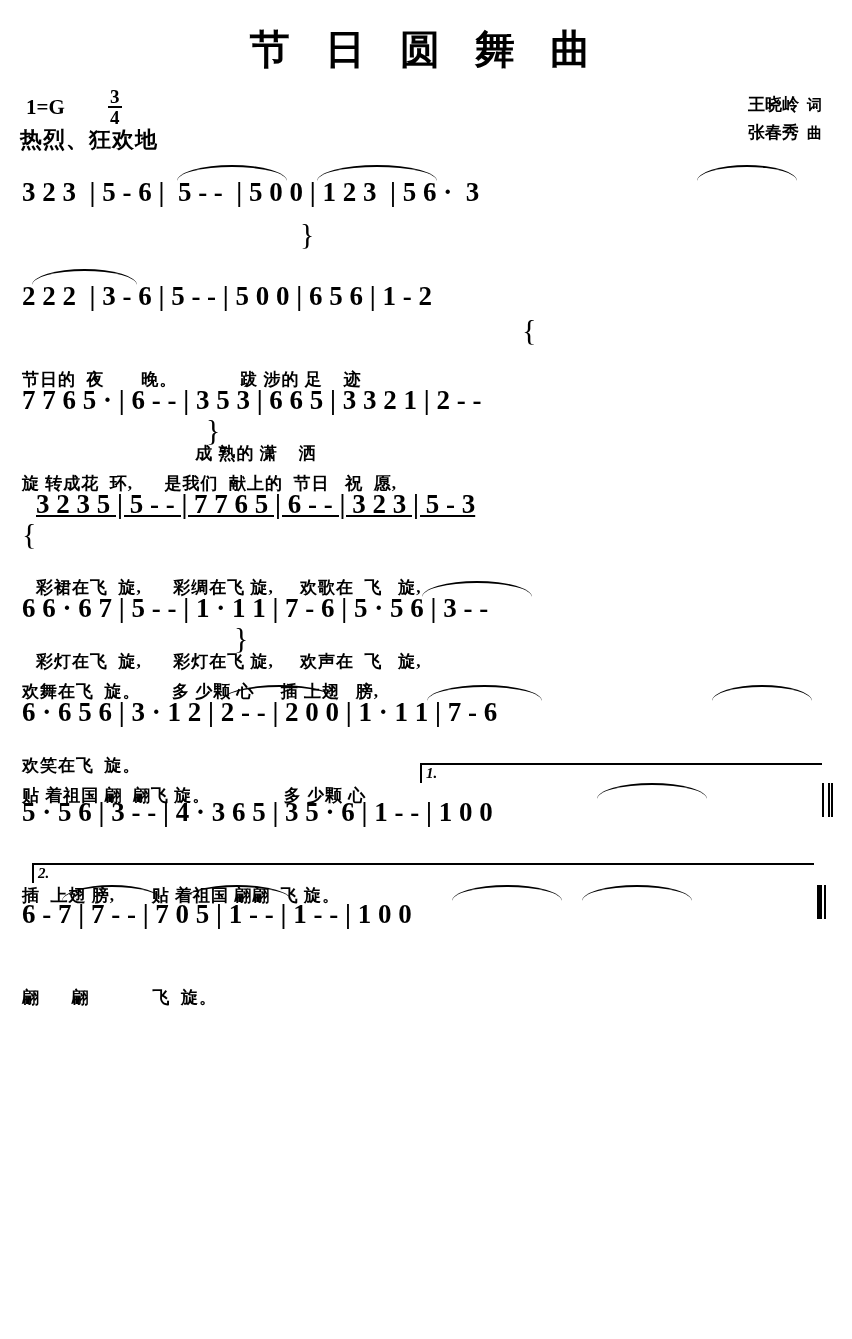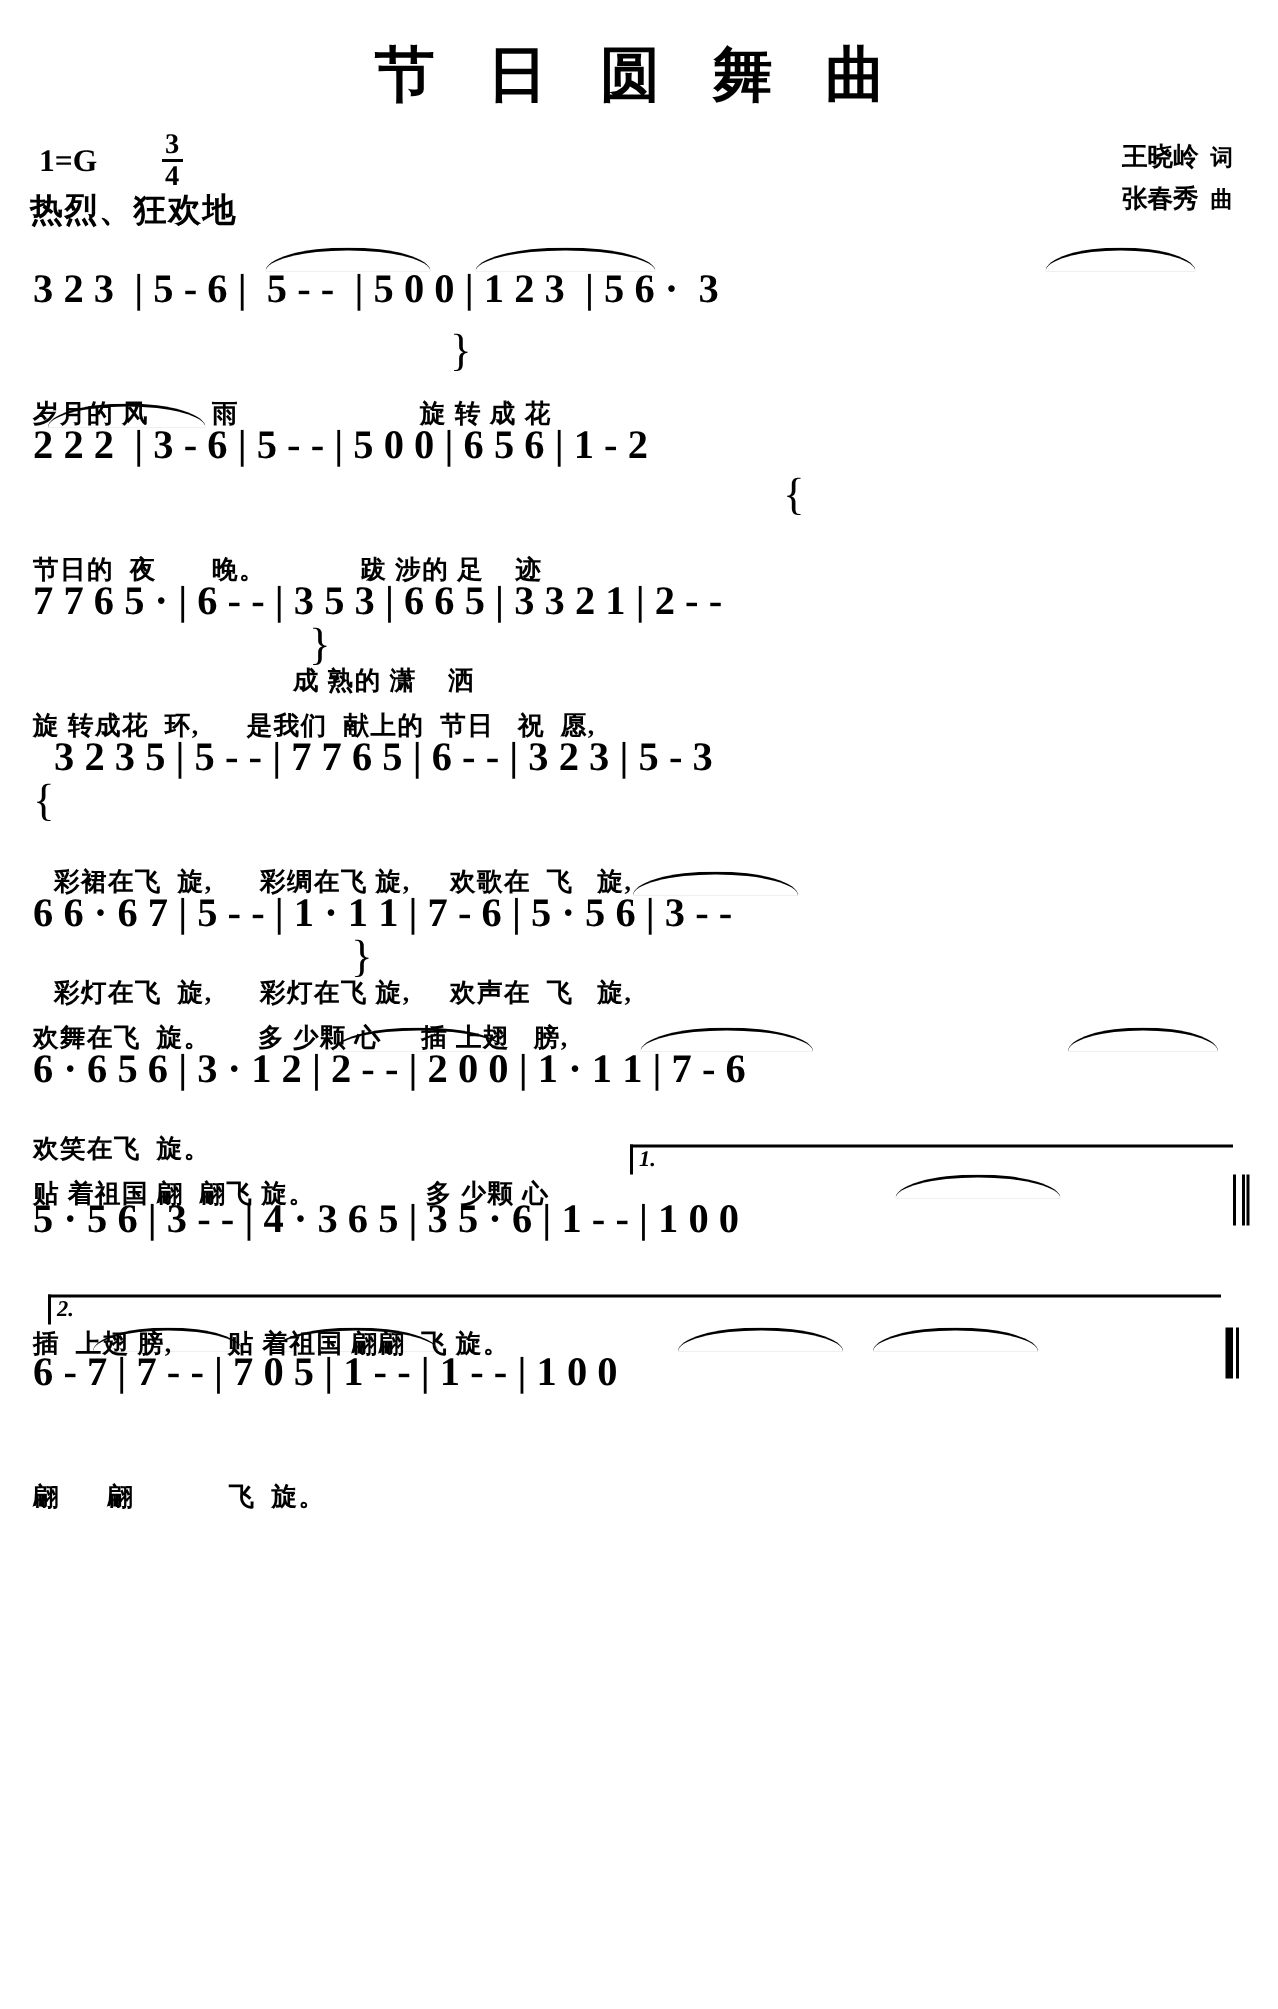--- a/index.html
+++ b/index.html
@@ -174,21 +174,20 @@
       <div><span>张春秀</span><span class="role">曲</span></div>
     </div>
   </div>
 
   <div class="system">
     <div class="slur" style="left:155px; top:4px; width:110px;"></div>
     <div class="slur" style="left:295px; top:4px; width:120px;"></div>
     <div class="slur" style="left:675px; top:4px; width:100px;"></div>
     <div class="notes">3 2 3  | 5 - 6 |  5 - -  | 5 0 0 | 1 2 3  | 5 6 ·  3</div>
     <div class="lyrics double">
-      <div>岁月的 风        雨                       旋 转 成 花</div>
     </div>
     <div class="brace" style="left:278px; top:56px;">}</div>
   </div>
 
 
   <div class="system">
     <div class="slur" style="left:10px; top:4px; width:105px;"></div>
     <div class="notes">2 2 2  | 3 - 6 | 5 - - | 5 0 0 | 6 5 6 | 1 - 2</div>
     <div class="lyrics double">
       <div>节日的  夜       晚。            跋 涉的 足    迹</div>
@@ -199,21 +198,21 @@
 
   <div class="system">
     <div class="notes">7 7 6 5 · | 6 - - | 3 5 3 | 6 6 5 | 3 3 2 1 | 2 - -</div>
     <div class="lyrics double">
       <div>旋 转成花  环,      是我们  献上的  节日   祝  愿,</div>
     </div>
     <div class="brace" style="left:184px; top:44px;">}</div>
   </div>
 
   <div class="system">
-    <div class="notes" style="padding-left:14px;">3 2 3 5 | 5 - - | 7 7 6 5 | 6 - - | 3 2 3 | 5 - 3</div>
+    <div class="notes" style="padding-left:14px;text-decoration:underline;">3 2 3 5 | 5 - - | 7 7 6 5 | 6 - - | 3 2 3 | 5 - 3</div>
     <div class="lyrics double" style="padding-left:14px;">
       <div>彩裙在飞  旋,      彩绸在飞 旋,     欢歌在  飞   旋,</div>
       <div>彩灯在飞  旋,      彩灯在飞 旋,     欢声在  飞   旋,</div>
     </div>
     <div class="brace" style="left:0px; top:44px;">{</div>
   </div>
 
   <div class="system">
     <div class="slur" style="left:400px; top:4px; width:110px;"></div>
     <div class="notes">6 6 · 6 7 | 5 - - | 1 · 1 1 | 7 - 6 | 5 · 5 6 | 3 - -</div>

